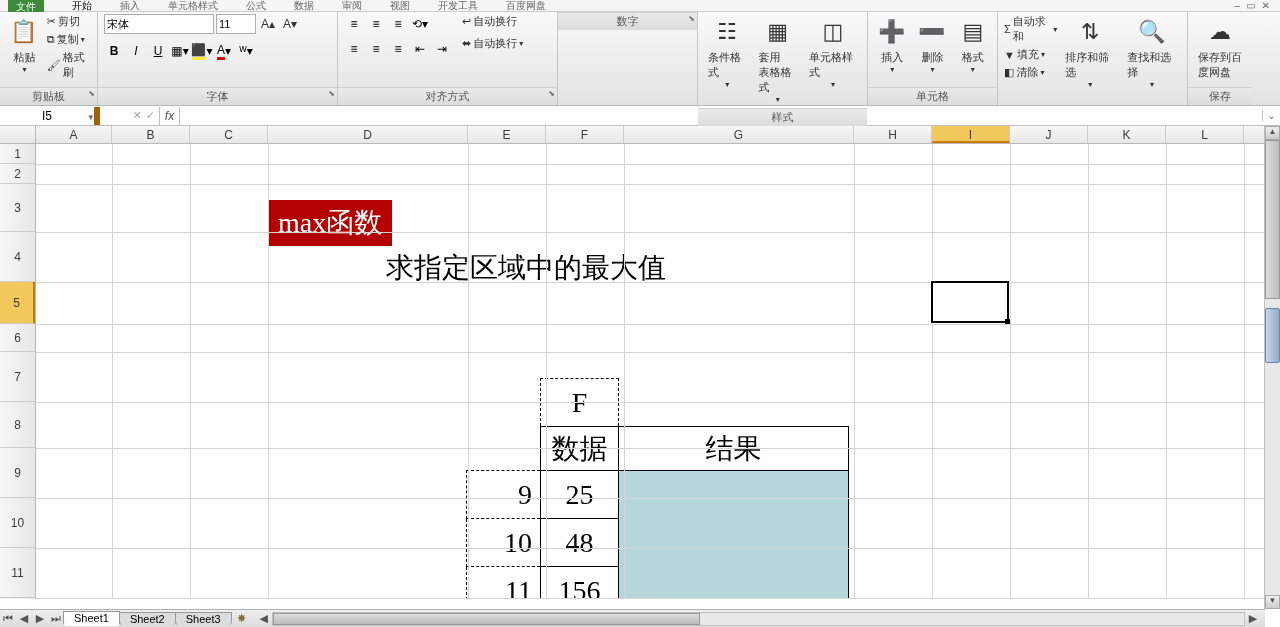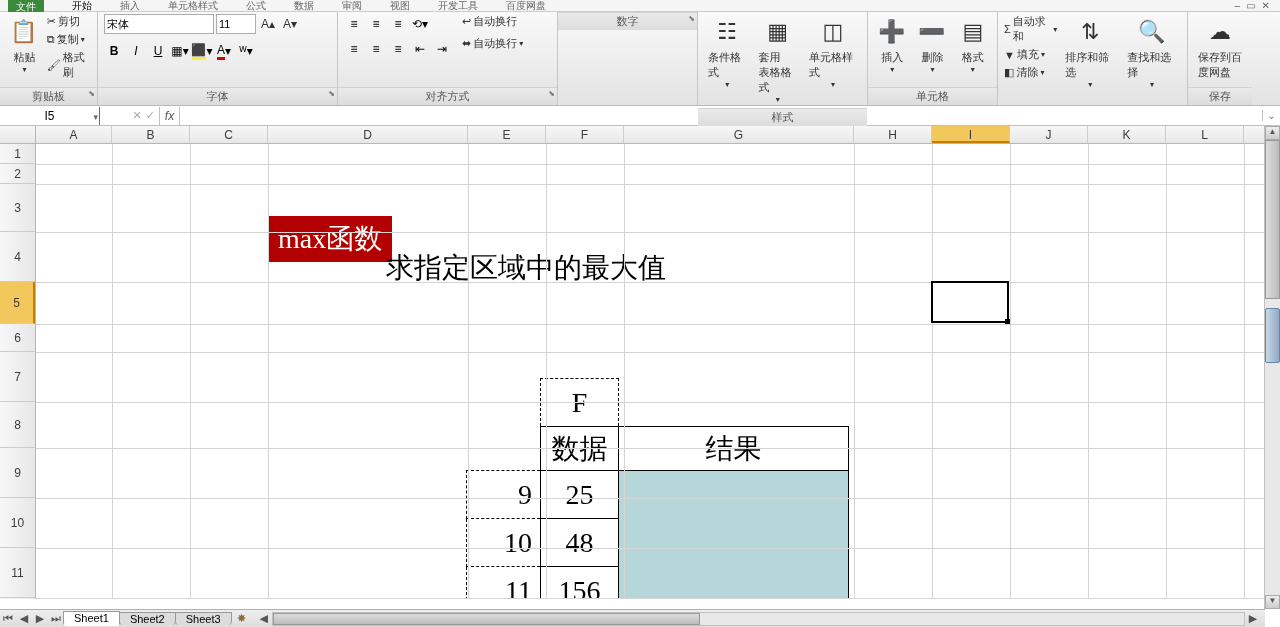--- a/index.html
+++ b/index.html
@@ -22,21 +22,21 @@
 
 .small-row { display: flex; align-items: center; gap: 2px; font-size: 11px; color: #333; margin-bottom: 2px; }
 .col { display: flex; flex-direction: column; gap: 1px; padding: 0 2px; }
 .font-select { width: 110px; height: 20px; border: 1px solid #abadb3; font-size: 11px; padding: 0 2px; }
 .size-select { width: 40px; height: 20px; border: 1px solid #abadb3; font-size: 11px; padding: 0 2px; }
 .btn-icons { display: flex; gap: 2px; }
 .sq-btn { width: 20px; height: 20px; display: flex; align-items: center; justify-content: center; font-size: 12px; border: 1px solid transparent; }
 .number-select { width: 120px; height: 20px; border: 1px solid #abadb3; font-size: 11px; }
 
 .name-fx-bar { height: 20px; border-bottom: 1px solid #c0c0c0; display: flex; align-items: center; background: #fff; }
-.name-box { width: 100px; text-align: center; font-size: 12px; border-right: 1px solid #a16207; height: 18px; line-height: 18px; position: relative; }
+.name-box { width: 100px; text-align: center; font-size: 12px; border-right: 6px solid #a16207; height: 18px; line-height: 18px; position: relative; }
 .name-dd { position: absolute; right: 1px; top: 1px; font-size: 9px; color: #666; }
 .fx-label { width: 20px; text-align: center; font-style: italic; color: #555; font-size: 12px; border-right: 1px solid #c0c0c0; height: 18px; line-height: 18px; }
 .formula-input { flex: 1; height: 18px; border: none; font-size: 12px; padding: 0 4px; }
 .fx-expand { width: 18px; text-align: center; font-size: 10px; color: #777; border-left: 1px solid #c0c0c0; }
 
 .grid-area { position: relative; height: 473px; overflow: hidden; background: #fff; }
 .col-headers { display: flex; height: 18px; background: linear-gradient(#f7f7f7,#e7e7e7); border-bottom: 1px solid #b8b8b8; position: relative; }
 .corner { width: 36px; border-right: 1px solid #b8b8b8; }
 .col-h { border-right: 1px solid #ccc; text-align: center; font-size: 12px; color: #3c3c3c; line-height: 18px; }
 .col-h.sel { background: #f2c75c; border-bottom: 2px solid #c97c00; }
@@ -310,21 +310,21 @@
         <div class="row-h sel" style="height: 42px; line-height: 42px;">5</div>
         <div class="row-h" style="height: 28px; line-height: 28px;">6</div>
         <div class="row-h" style="height: 50px; line-height: 50px;">7</div>
         <div class="row-h" style="height: 46px; line-height: 46px;">8</div>
         <div class="row-h" style="height: 50px; line-height: 50px;">9</div>
         <div class="row-h" style="height: 50px; line-height: 50px;">10</div>
         <div class="row-h" style="height: 50px; line-height: 50px;">11</div>
       </div>
     <div class="cells" id="cells">
 
-      <div class="floating-title" style="left:232px; top:72px">max函数</div>
+      <div class="floating-title" style="left:232px; top:56px">max函数</div>
       <div class="floating-subtitle" style="left:350px; top:105px">求指定区域中的最大值</div>
 
       <table class="mini-grid" style="left:430px; top:234px">
         <tbody>
             <tr class="dashed">
               <td class="rowlbl dashed" style="border:none"></td>
               <td class="datacell dashed hdr" style="height:48px">F</td>
               <td style="border:none"></td>
             </tr>
         <tr>

